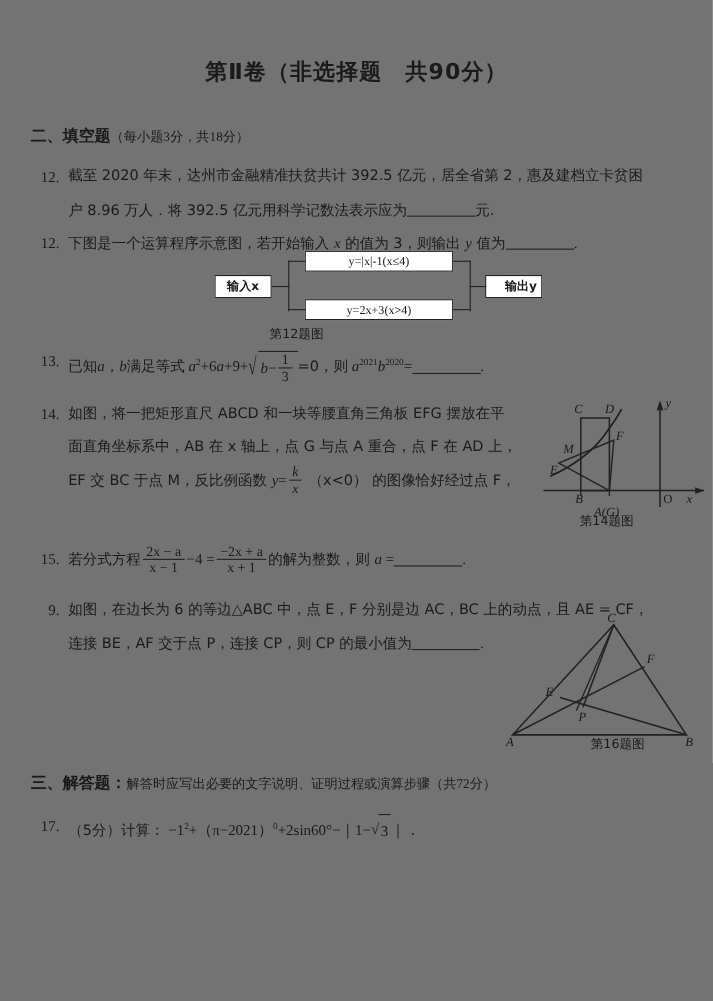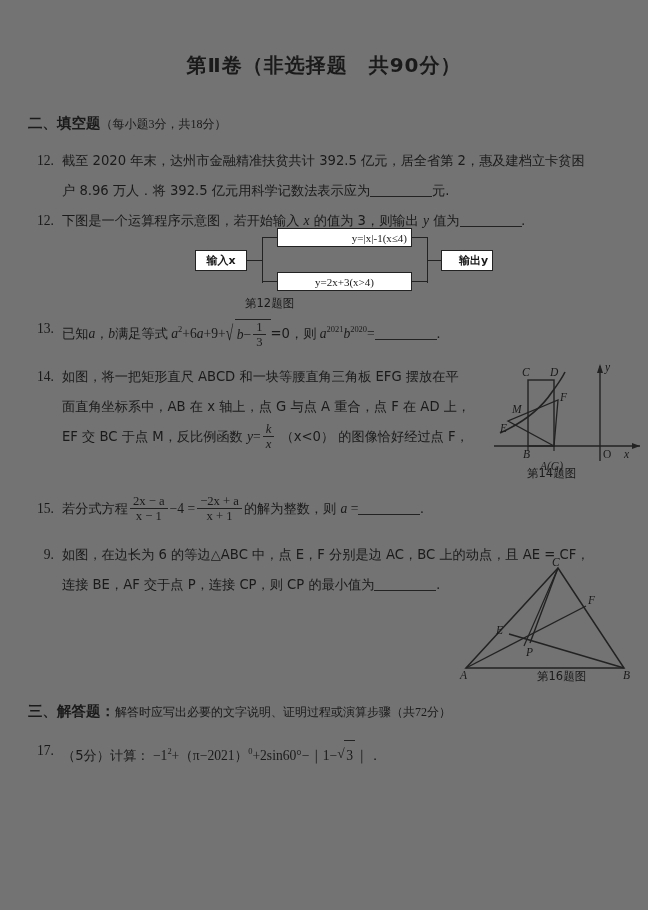--- a/index.html
+++ b/index.html
@@ -176,21 +176,21 @@
       <span class="ln">
         <span class="cjk">下图是一个运算程序示意图，若开始输入 </span><em class="v">x</em><span class="cjk"> 的值为 3，则输出 </span><em class="v">y</em><span class="cjk"> 值为</span><span class="blank"></span><span>.</span>
       </span>
     </div>
   </div>
 
   <div id="fig12">
 
     <div class="box cjkbox" style="left:0px; top:22px; width:52px; height:21px; line-height:18px;">输入x</div>
 
-    <div class="box" style="left:82px; top:0px; width:135px; height:19px; line-height:16px;text-align:right;">y=|x|-1(x≤4)</div>
+    <div class="box" style="left:82px; top:0px; width:135px; height:19px; line-height:16px;">y=|x|-1(x≤4)</div>
 
     <div class="box" style="left:82px; top:44px; width:135px; height:19px; line-height:16px;">y=2x+3(x&gt;4)</div>
 
     <div class="box cjkbox" style="left:246px; top:22px; width:52px; height:21px; line-height:18px;padding-left:17px;">输出y</div>
 
     <div class="wire" style="left:52px; top:32px; width:16px; height:1.3px;"></div>
     <div class="wire" style="left:67px; top:9px;  width:1.3px; height:46px;"></div>
     <div class="wire" style="left:67px; top:9px;  width:16px; height:1.3px;"></div>
     <div class="wire" style="left:67px; top:53px; width:16px; height:1.3px;"></div>
 

